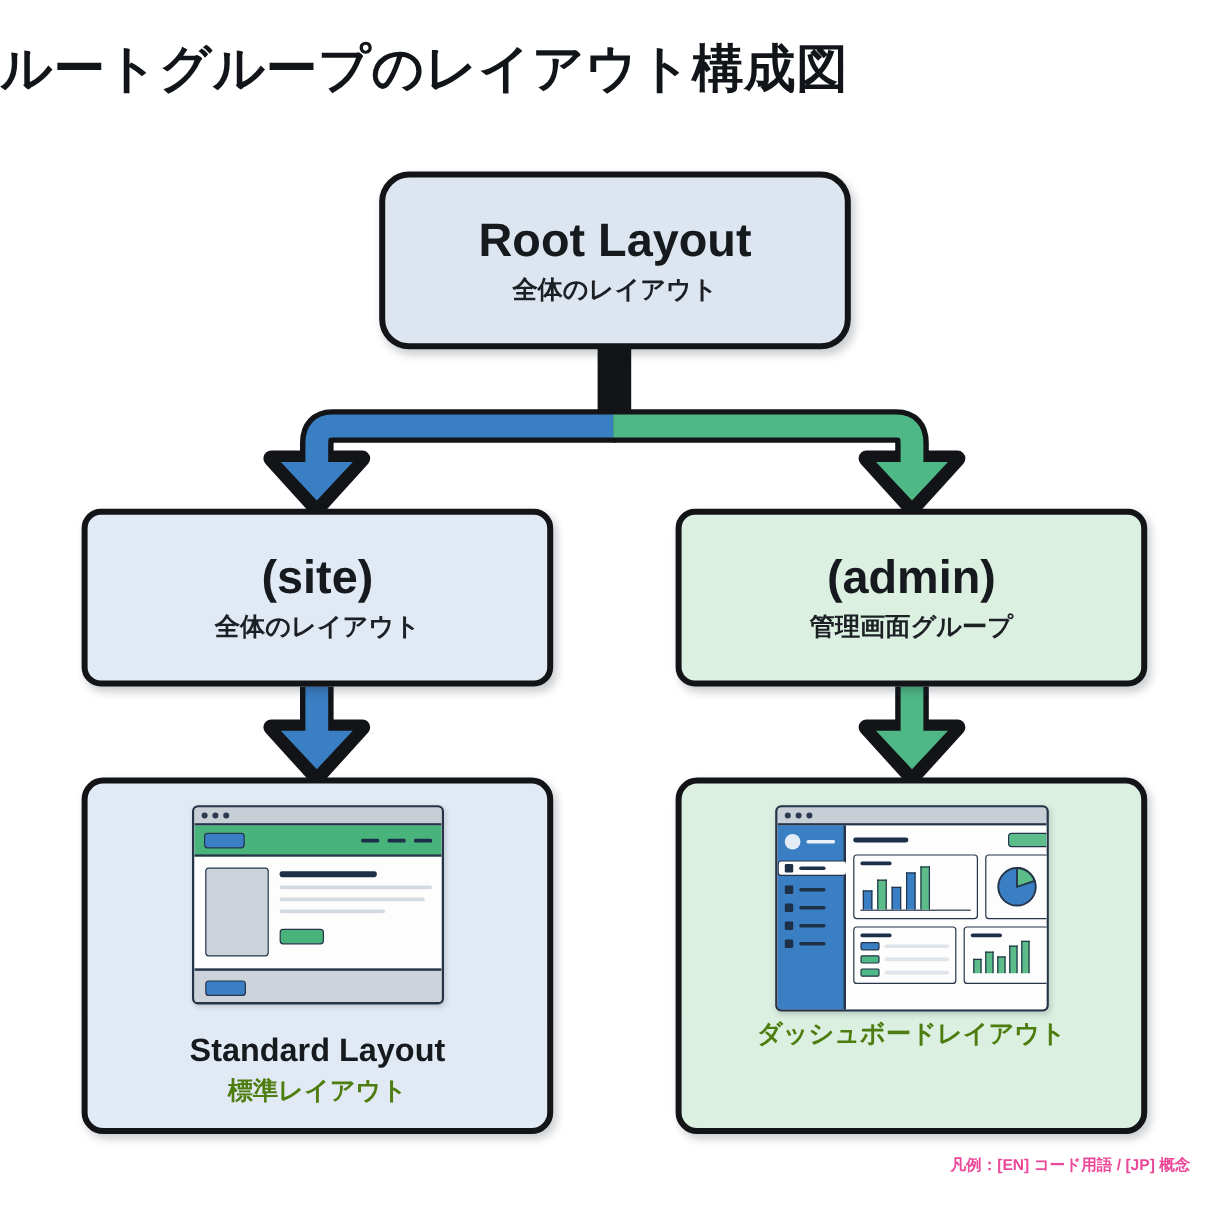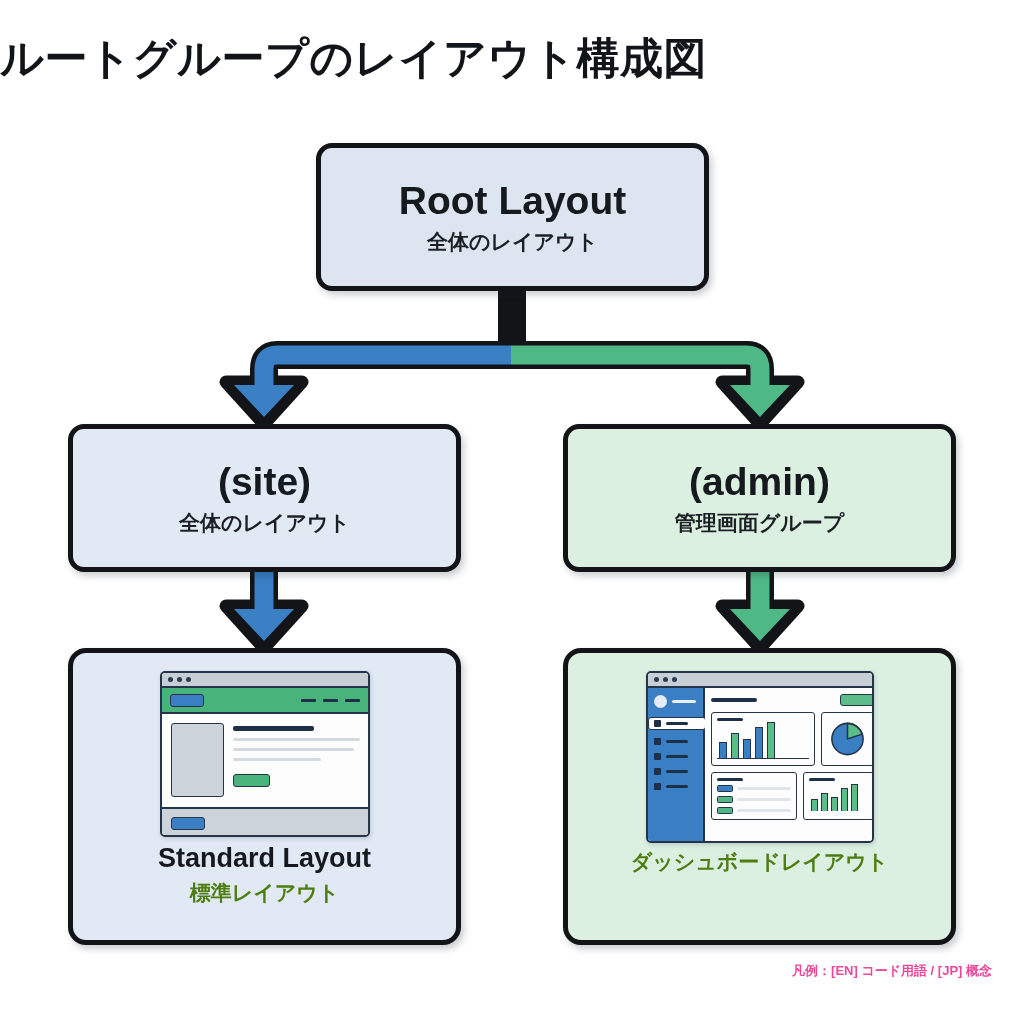--- a/index.html
+++ b/index.html
@@ -66,20 +66,21 @@
     color: #1c2024;
     line-height: 1.2;
     margin-top: 7px;
     white-space: nowrap;
   }
 
   #node-root {
     left: 316px; top: 143px;
     width: 393px; height: 148px;
     background: #dde6f0;
+    border-radius: 25px;
   }
 
   #node-site {
     left: 68px; top: 424px;
     width: 393px; height: 148px;
     background: #e1eaf4;
   }
 
   #node-admin {
     left: 563px; top: 424px;
@@ -106,21 +107,21 @@
   #node-dashboard {
     left: 563px; top: 648px;
     width: 393px; height: 297px;
     background: #dcf0e2;
   }
   .leaf .caption-en {
     font-size: 27px;
     font-weight: 700;
     color: #16191d;
     line-height: 1.1;
-    margin-top: 7px;
+    margin-top: 24px;
     white-space: nowrap;
   }
   .leaf .caption-jp {
     font-size: 21px;
     font-weight: 700;
     color: #4d7c0f;
     line-height: 1.2;
     margin-top: 6px;
     white-space: nowrap;
   }

